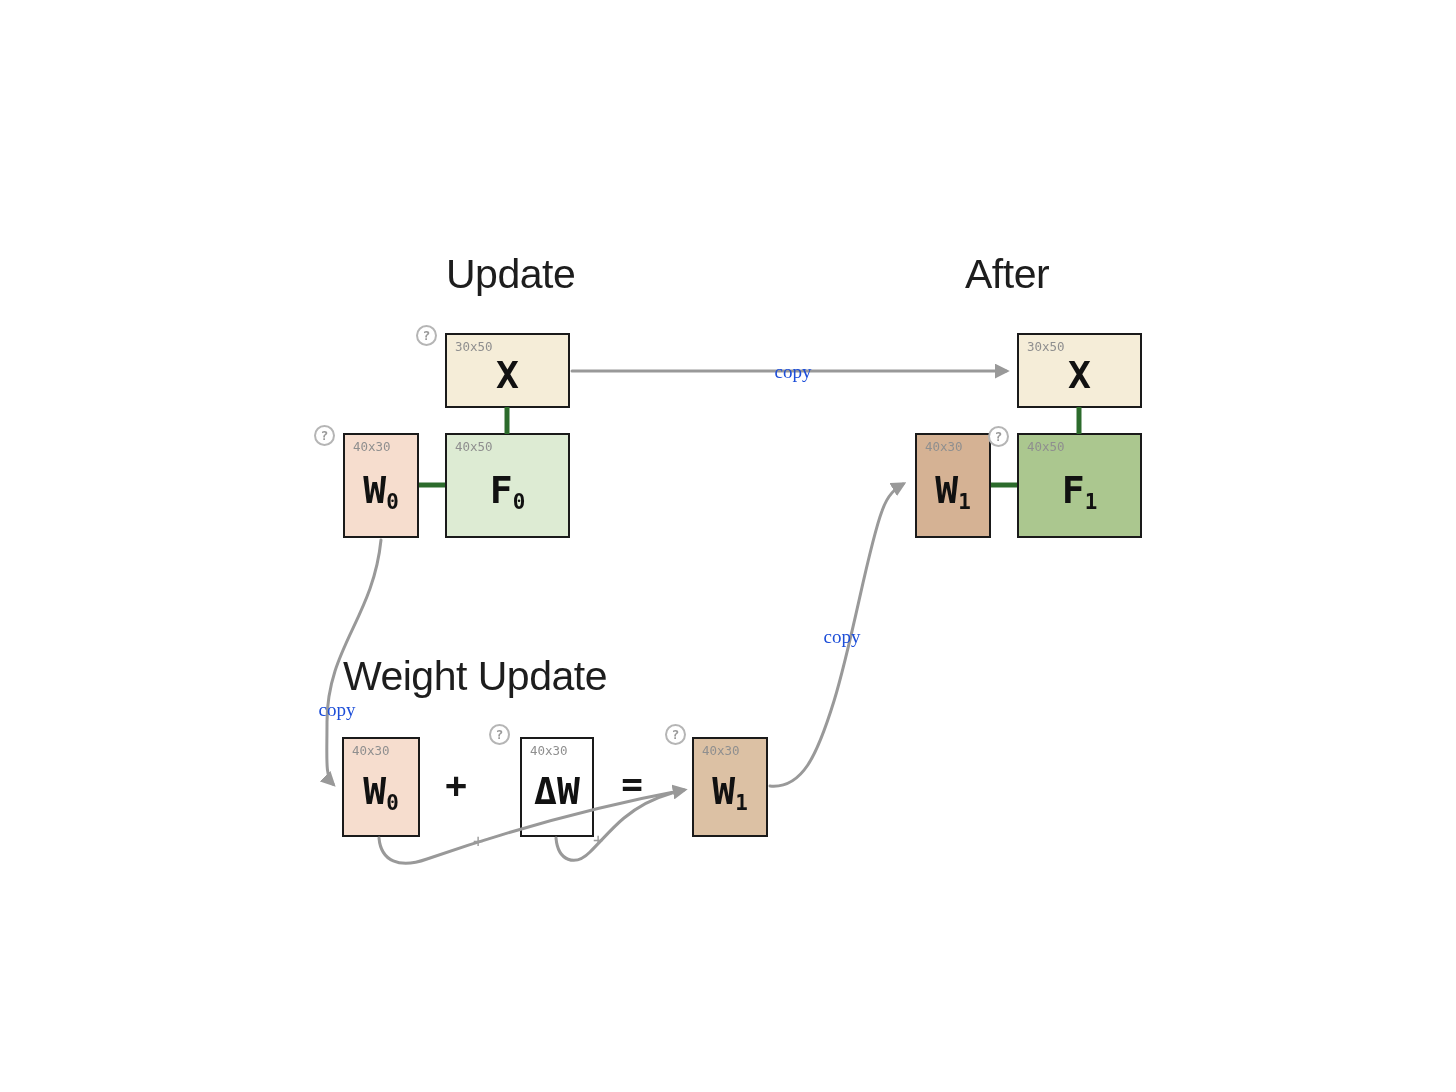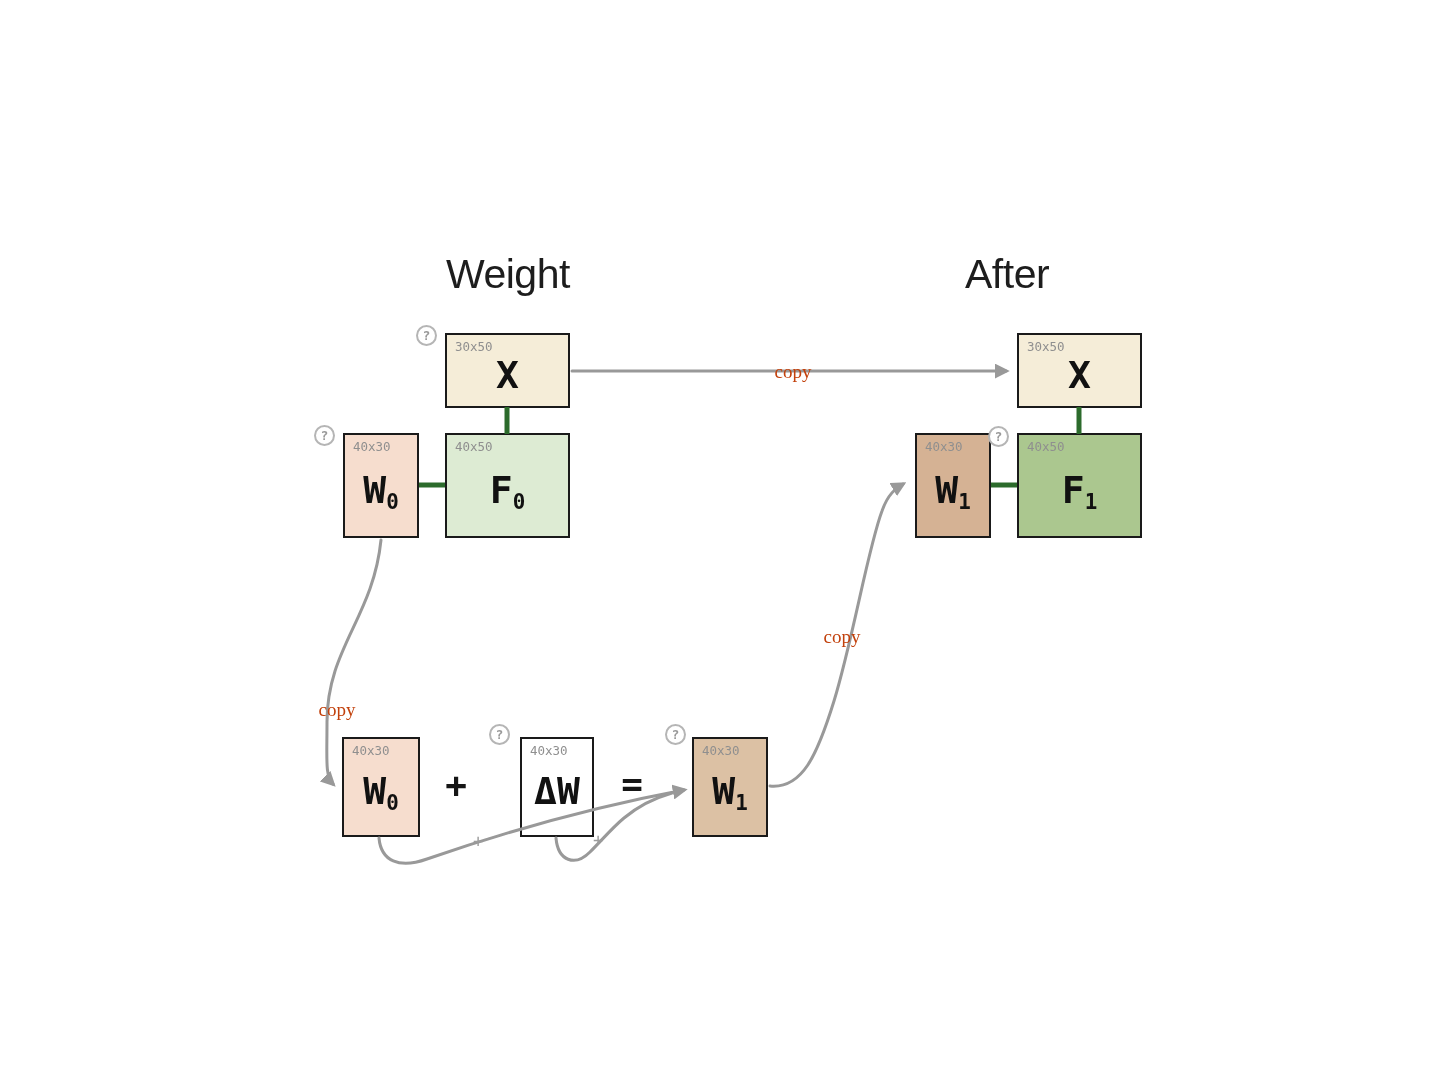--- a/index.html
+++ b/index.html
@@ -47,21 +47,21 @@
     position:absolute;z-index:3;transform:translate(-50%,-50%);
     font-family:"DejaVu Sans Mono",monospace;font-weight:700;font-size:36px;color:#161616;
     line-height:1;
   }
   .mark{
     position:absolute;z-index:3;transform:translate(-50%,-50%);
     font-family:"DejaVu Sans Mono",monospace;font-size:17px;color:#9c9c9c;line-height:1;
   }
   .copy{
     position:absolute;z-index:4;transform:translate(-50%,-50%);
-    font-family:"Liberation Serif",serif;font-size:19px;color:#c2410c;line-height:1;
+    font-family:"Liberation Serif",serif;font-size:19px;color:#1d4ed8;line-height:1;
     white-space:nowrap;
   }
 </style>
 </head>
 <body>
 
 <div id="stage">
 
   <svg class="edges" width="1456" height="1092">
     <defs>
@@ -77,22 +77,23 @@
       <path d="M 770 786 C 802 789 817 756 834 701 C 853 639 868 548 882 511 C 888 494 896 488 903 484" marker-end="url(#ah)"></path>
     </g>
     <g stroke="#2c6b2c" stroke-width="5" fill="none">
       <path d="M 507 407 V 434"></path>
       <path d="M 419 485 H 445"></path>
       <path d="M 1079 407 V 434"></path>
       <path d="M 991 485 H 1017"></path>
     </g>
   </svg>
 
-  <div class="heading" style="left:446px;top:254px;">Weight</div>
+  <div class="heading" style="left:446px;top:254px;">Update</div>
   <div class="heading" style="left:965px;top:254px;">After</div>
+  <div class="heading" style="left:343px;top:656px;">Weight Update</div>
 
   <div class="box bg-cream" style="left:445px;top:333px;width:125px;height:75px;">
     <span class="dim">30x50</span>
     <span class="lbl"><span>X</span><sub></sub></span>
   </div>
   <div class="box bg-pink" style="left:343px;top:433px;width:76px;height:105px;">
     <span class="dim">40x30</span>
     <span class="lbl"><span>W</span><sub>0</sub></span>
   </div>
   <div class="box bg-lightgreen" style="left:445px;top:433px;width:125px;height:105px;">

